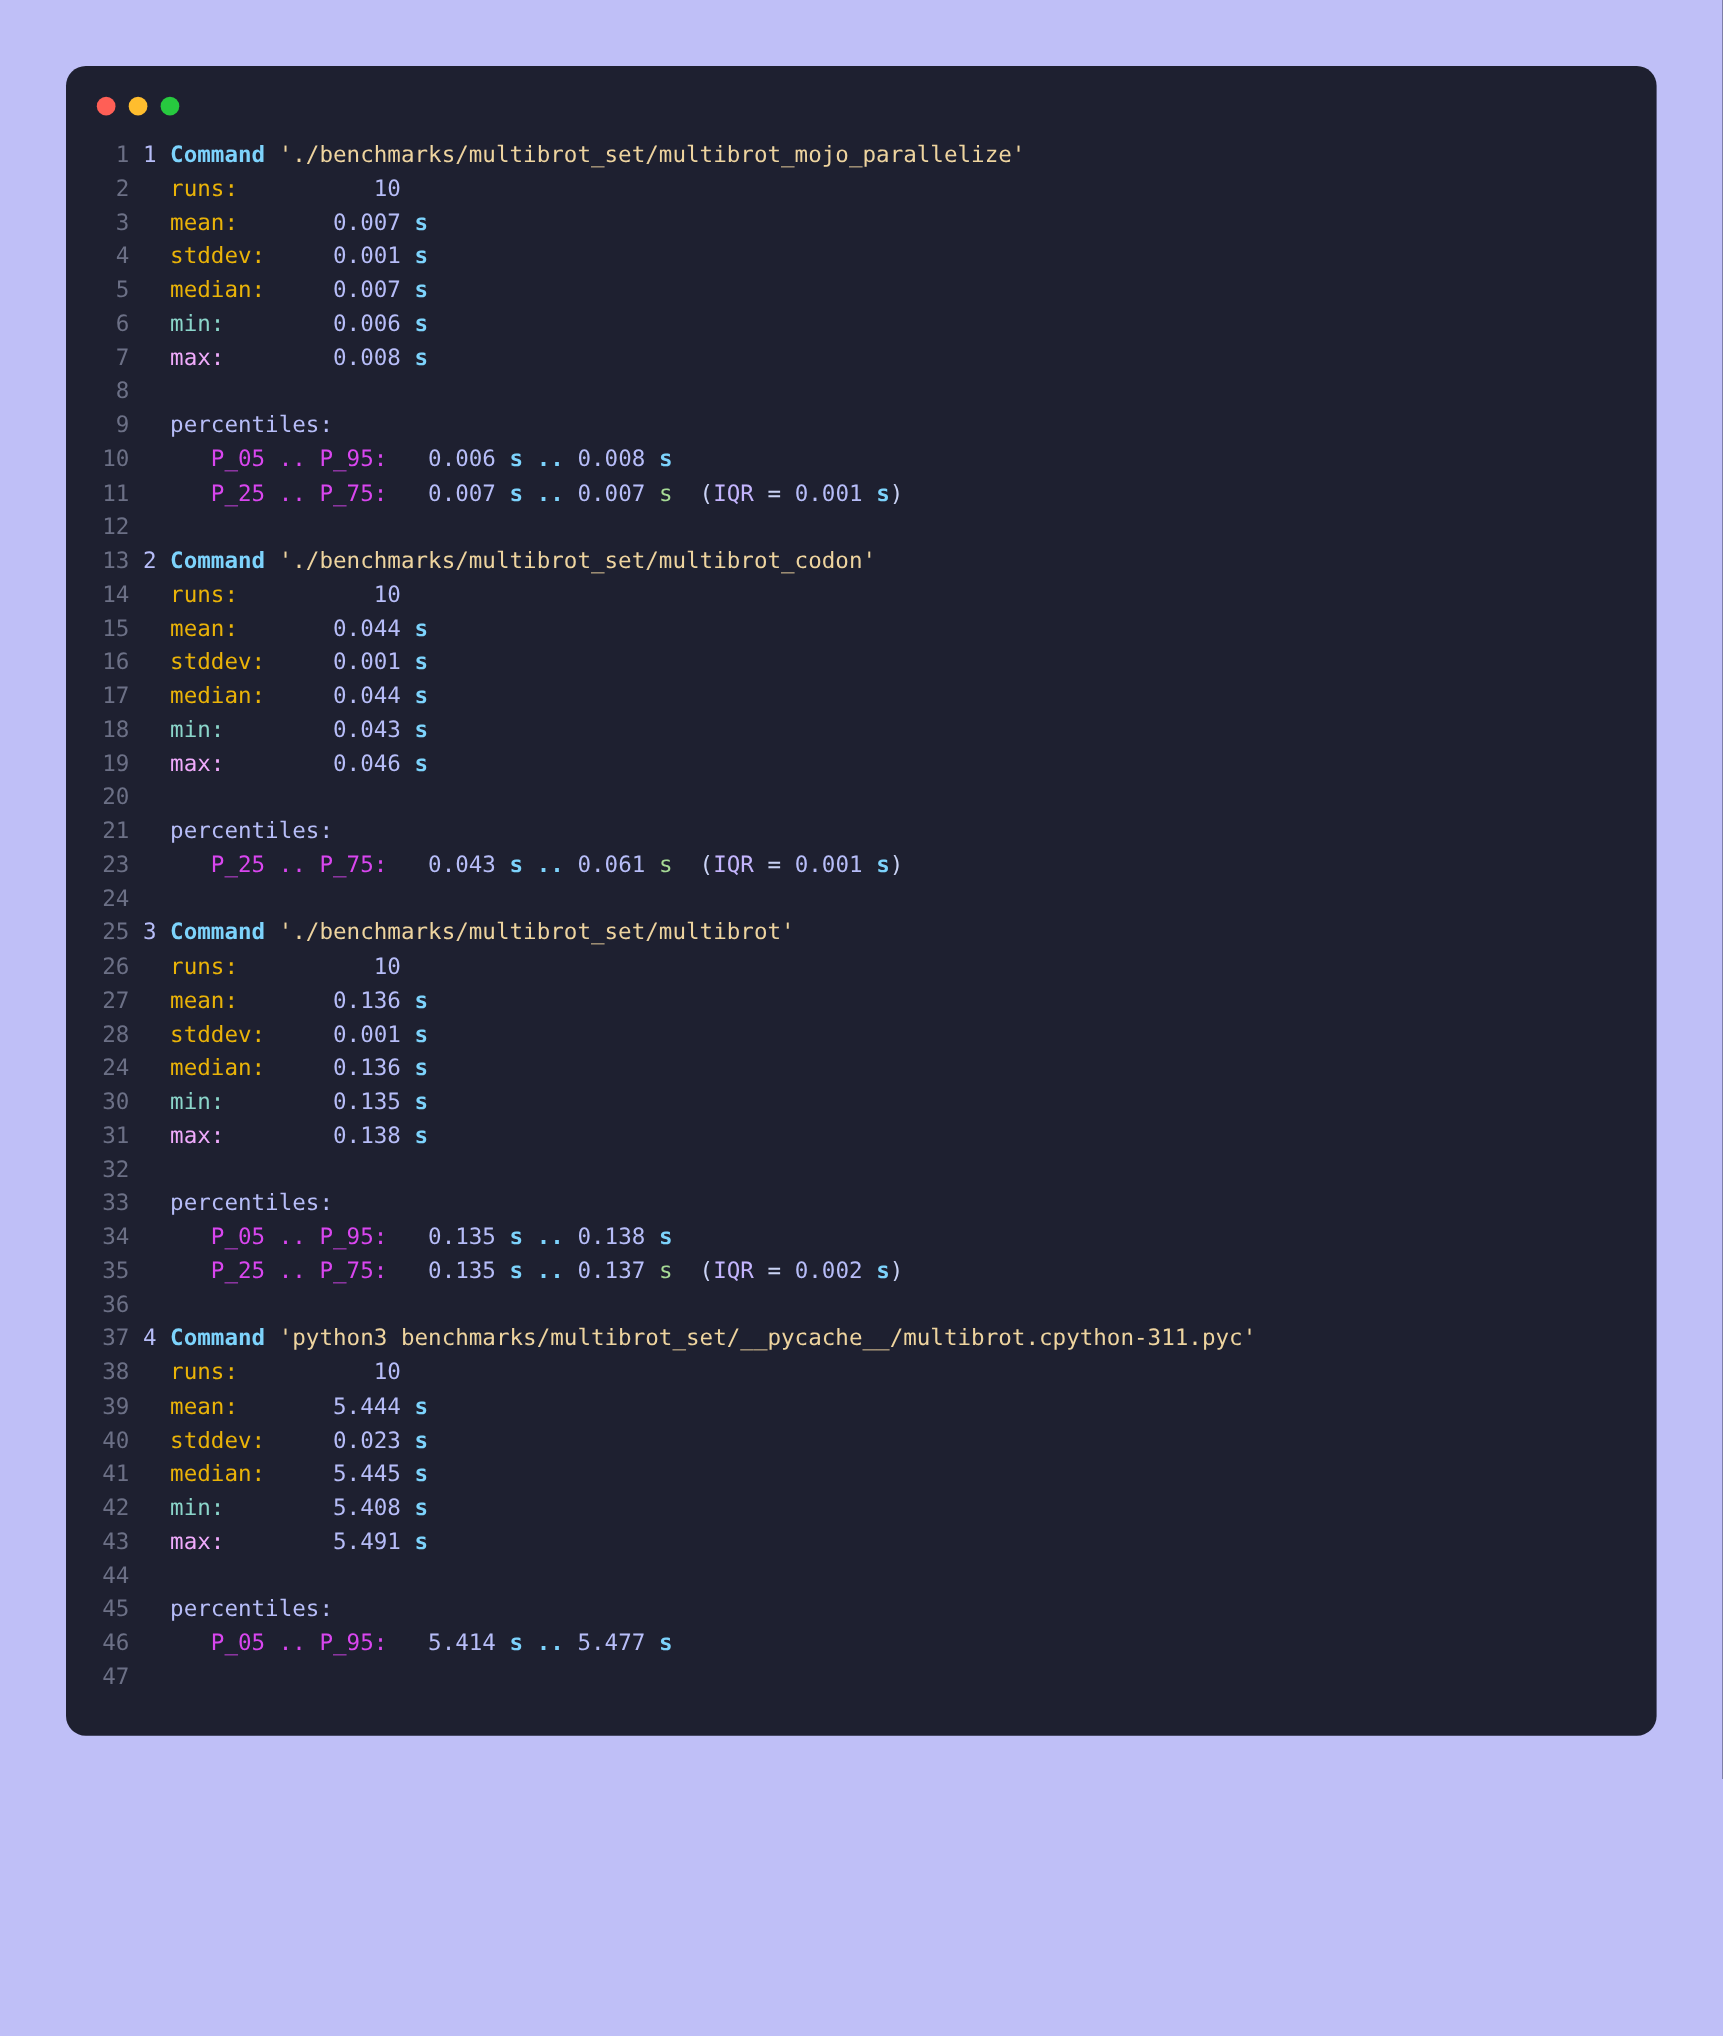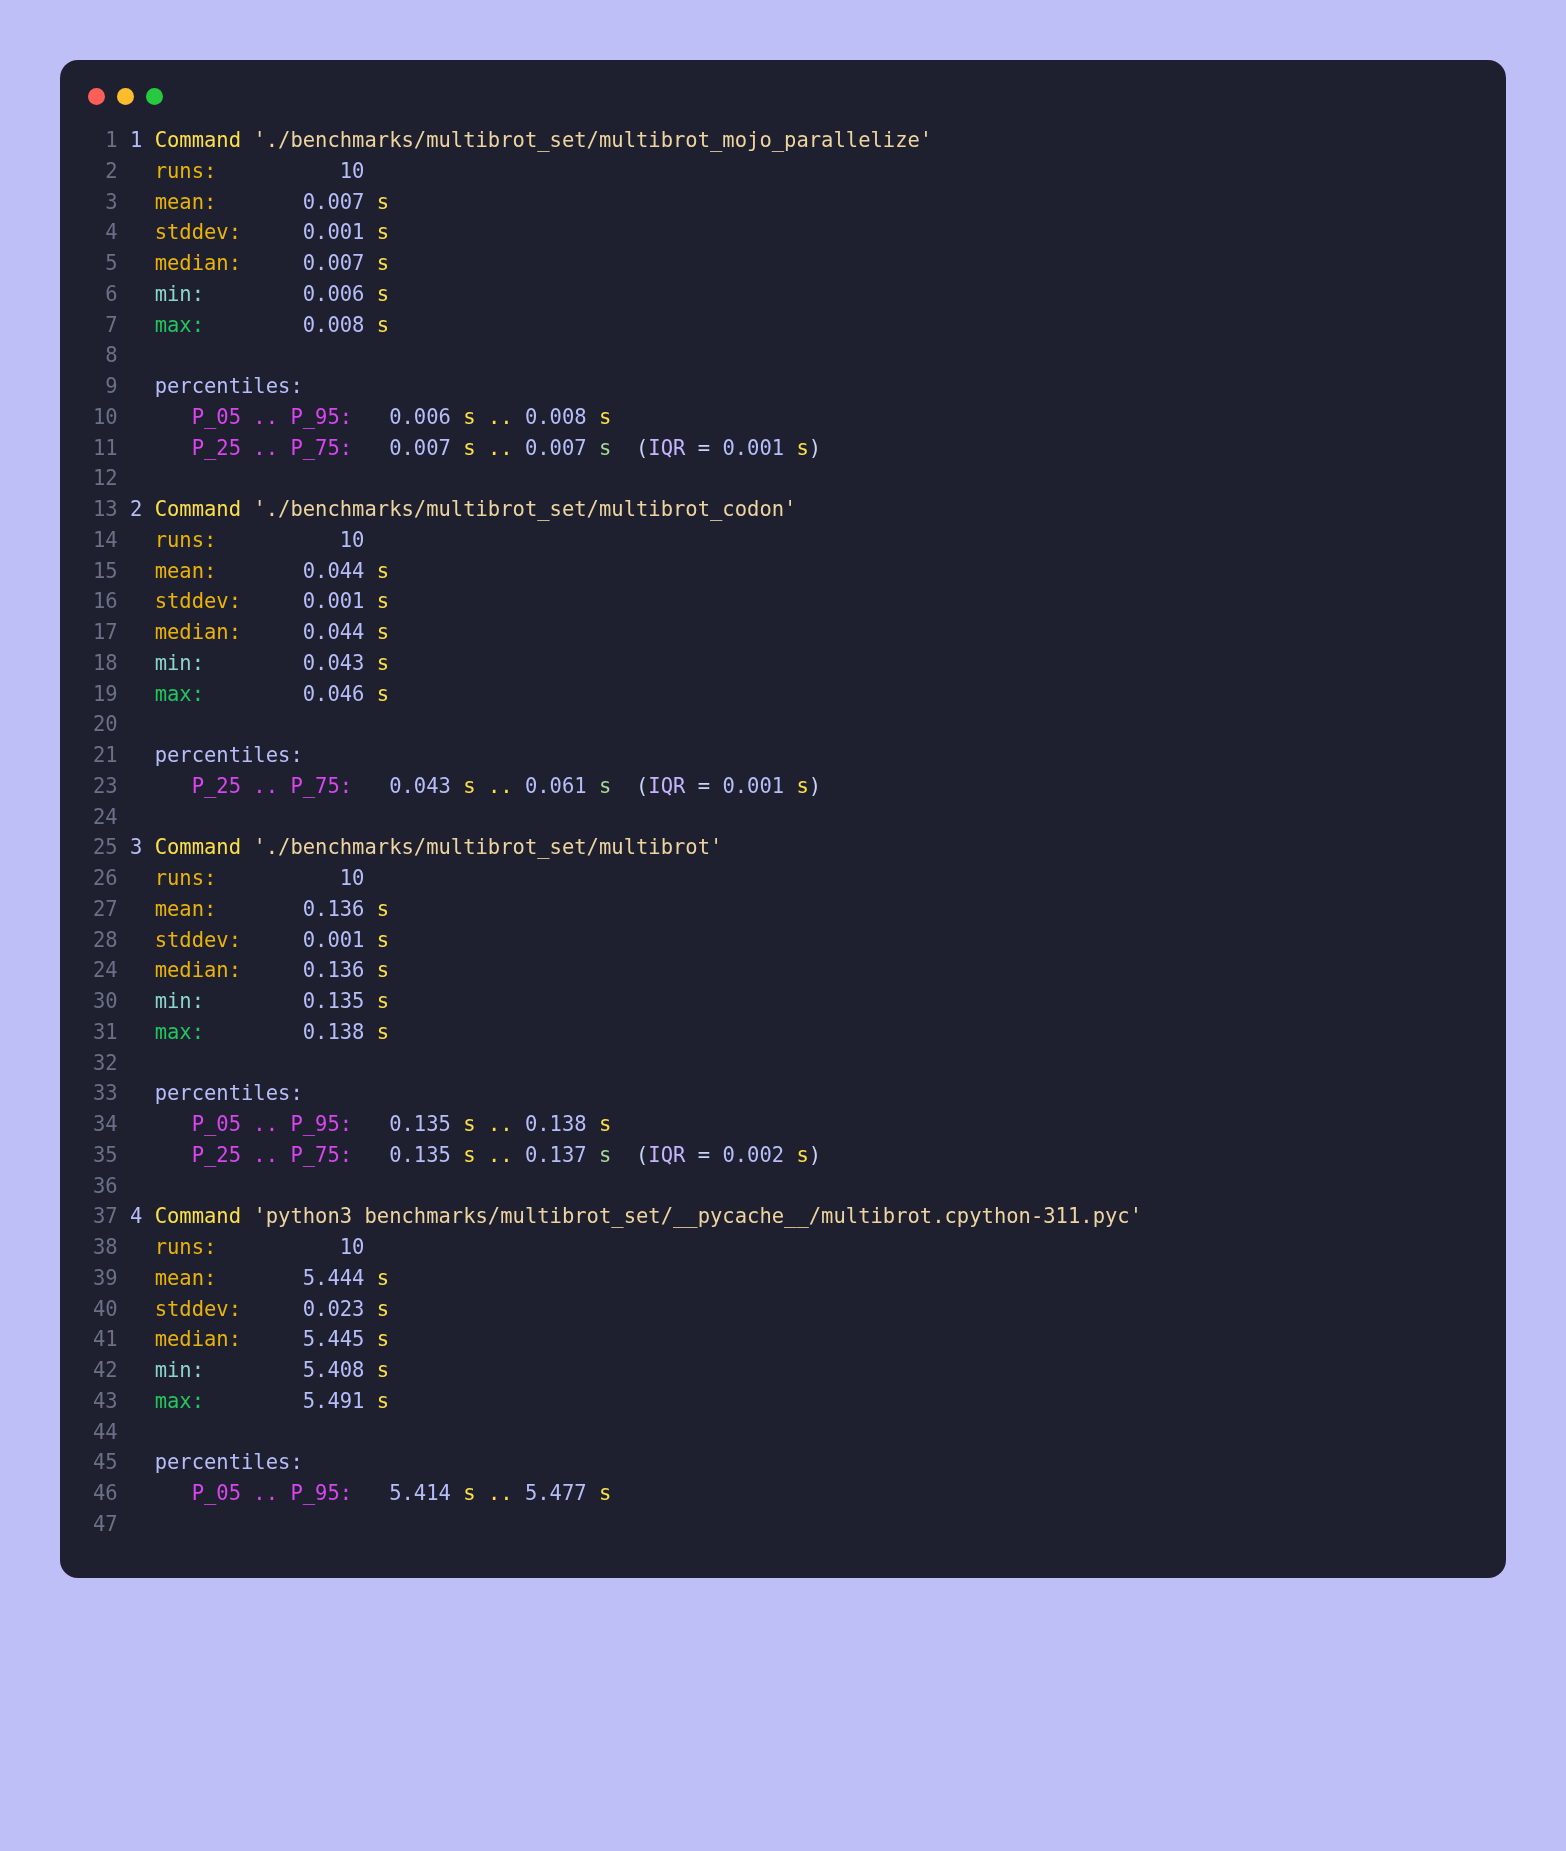--- a/index.html
+++ b/index.html
@@ -34,28 +34,28 @@
     margin-right: 1ch;
     flex-shrink: 0;
     user-select: none;
   }
   .content { color: #cad3f5; }
 
   .num    { color: #b7bdf8; }
   .cmd    { color: #eed49f; }
   .fld    { color: #eab308; margin-top: 48px; }
   .min    { color: #8bd5ca; }
-  .max    { color: #22c55e; }
+  .max    { color: #f0abfc; }
   .perc   { color: #b7bdf8; }
   .plab   { color: #d946ef; }
   .pval   { color: #b7bdf8; }
   .sgrn   { color: #a6da95; }
   .iqrlab { color: #c4b5fd; }
   .iqrval { color: #b7bdf8; }
-  .unit   { color: #fde047; }
+  .unit   { color: #7dd3fc; font-weight: bold; }
   .runs   { color: #b7bdf8; }
 </style>
 </head>
 <body>
 
 <div class="terminal">
   <div class="dots">
     <div class="dot r"></div>
     <div class="dot y"></div>
     <div class="dot g"></div>

